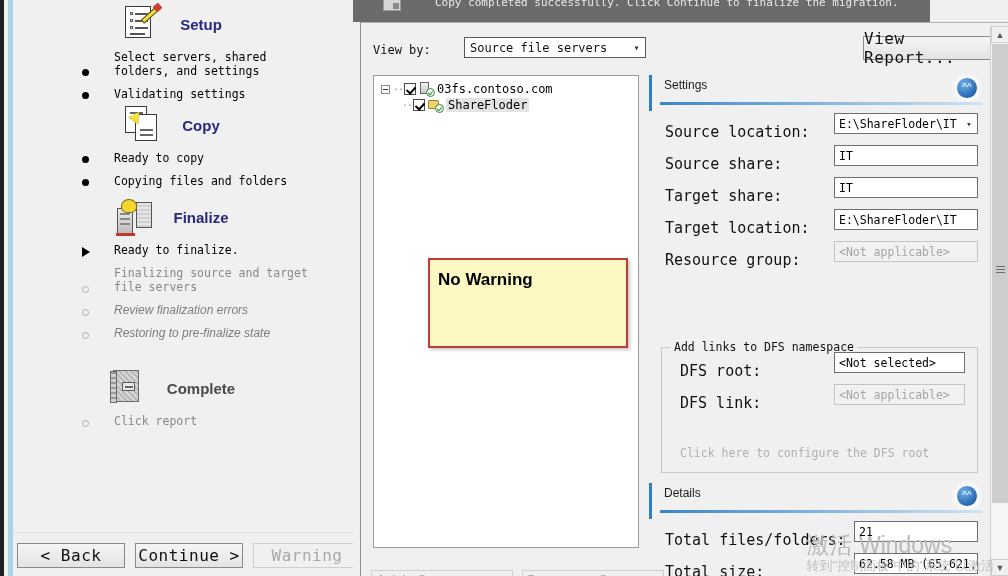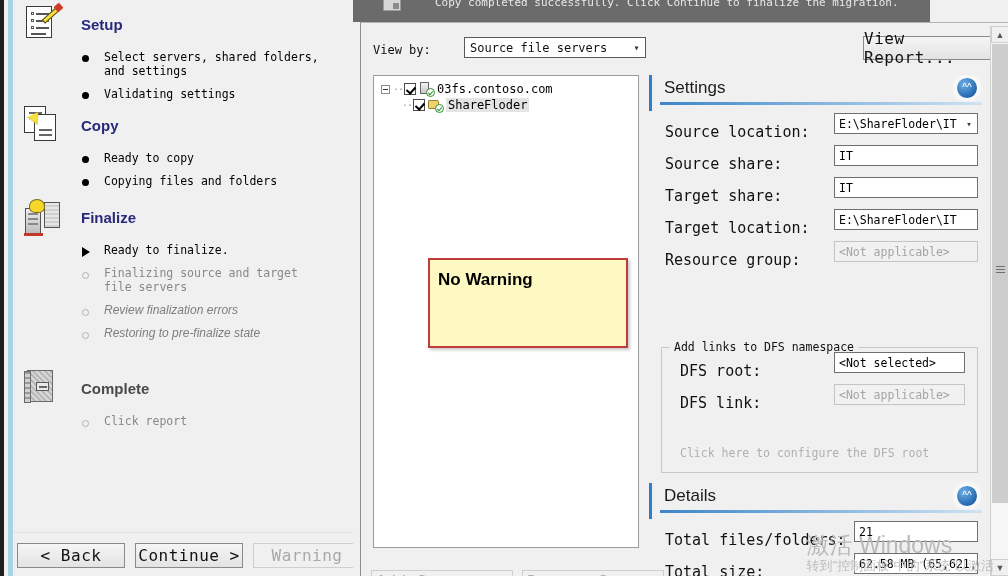--- a/index.html
+++ b/index.html
@@ -29,34 +29,35 @@
   #left-body {
     position: absolute; left: 9px; top: 0;
     width: 344px; height: 532px;
     background: #f0f0f0;
   }
 
   .wiz-group { position: absolute; }
   .wiz-head {
     display: flex; align-items: center;
     gap: 18px;
+    justify-content: center;
   }
   .wiz-title {
     color: #28287d;
     font-weight: bold;
     font-size: 15px;
     font-family: "Liberation Sans", sans-serif;
   }
   .wiz-title.muted { color: #4a4a4a; }
   .wiz-icon { width: 40px; height: 40px; position: relative; flex: 0 0 40px; }
 
   .wiz-steps { margin: 6px 0 0 58px; }
   .wiz-step {
-    display: flex; align-items: flex-start;
-    gap: 13px;
+    display: flex; align-items: flex-end;
+    gap: 23px;
     font-family: "DejaVu Sans Mono", monospace;
     font-size: 11.5px;
     color: #000;
     margin-bottom: 9px;
     line-height: 14px;
     width: 240px;
   }
   .wiz-step .mk { flex: 0 0 10px; margin-top: 4px; height: 10px; position: relative; }
   .mk.dot::before {
     content: ""; position: absolute; left: 1px; top: 1px;
@@ -306,21 +307,21 @@
     width: 337px; height: 524px;
     overflow: hidden;
   }
   .sect-head {
     position: relative; height: 36px;
     border-left: 3px solid #2e7fc4;
   }
   .sect-title {
     position: absolute; left: 12px; top: 3px;
     font-family: "Liberation Sans", sans-serif;
-    font-size: 17px; color: #1b1b1b;
+    font-size: 12px; color: #1b1b1b;
   }
   .sect-rule {
     position: absolute; left: 8px; bottom: 6px; right: 4px; height: 3px;
     background: linear-gradient(to right,#3b86c8,#cfe3f3);
   }
   .collapse-btn {
     position: absolute; right: 8px; top: 2px;
     width: 22px; height: 22px; border-radius: 50%;
     background: radial-gradient(circle at 35% 30%, #6fb0e8, #1d5fa8 78%);
     border: 1px solid #ffffff;

